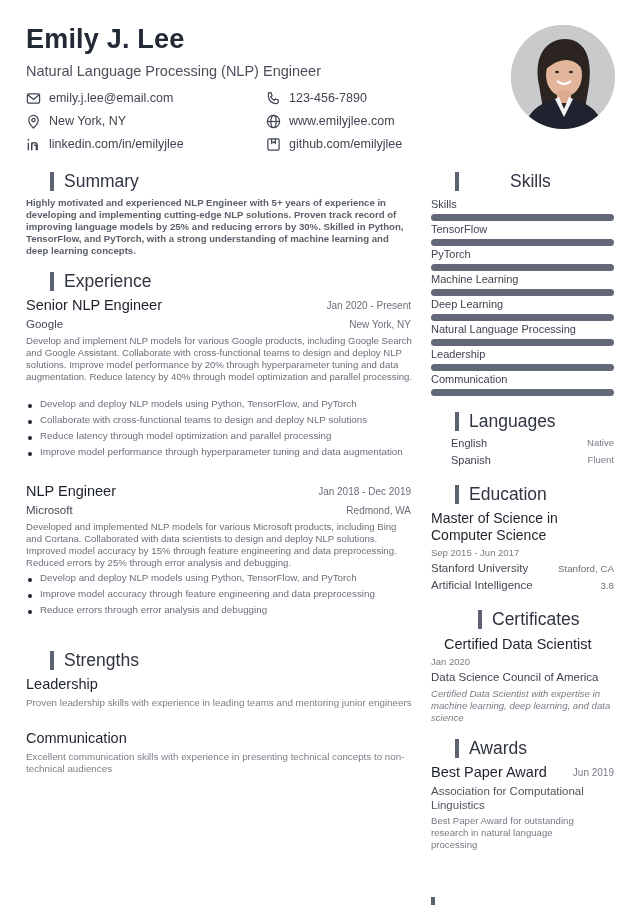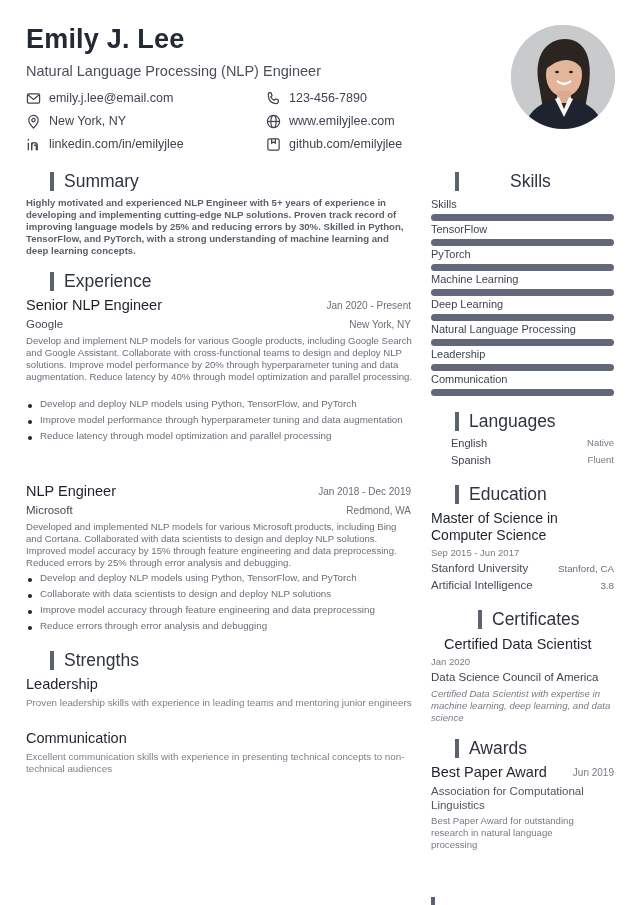--- a/index.html
+++ b/index.html
@@ -130,32 +130,32 @@
   <span>Experience</span>
 </div>
 
 <div class="job-title" style="left:26px; top:297px;">Senior NLP Engineer</div>
 <div class="job-date" style="left:260px; top:300px; width:151px;">Jan 2020 - Present</div>
 <div class="company" style="left:26px; top:318px;">Google</div>
 <div class="job-loc" style="left:260px; top:319px; width:151px;">New York, NY</div>
 <div class="para" style="left:26px; top:335px; width:388px; font-weight:400; color:#6a6f79;">Develop and implement NLP models for various Google products, including Google Search and Google Assistant. Collaborate with cross-functional teams to design and deploy NLP solutions. Improve model performance by 20% through hyperparameter tuning and data augmentation. Reduce latency by 40% through model optimization and parallel processing.</div>
 <ul class="bullets" style="left:26px; top:398px; width:385px;">
   <li>Develop and deploy NLP models using Python, TensorFlow, and PyTorch</li>
+  <li>Collaborate with cross-functional teams to design and deploy NLP solutions</li>
+  <li>Reduce latency through model optimization and parallel processing</li>
   <li>Improve model performance through hyperparameter tuning and data augmentation</li>
-  <li>Reduce latency through model optimization and parallel processing</li>
 </ul>
 
 <div class="job-title" style="left:26px; top:483px;">NLP Engineer</div>
 <div class="job-date" style="left:260px; top:486px; width:151px;">Jan 2018 - Dec 2019</div>
 <div class="company" style="left:26px; top:504px;">Microsoft</div>
 <div class="job-loc" style="left:260px; top:505px; width:151px;">Redmond, WA</div>
 <div class="para" style="left:26px; top:521px; width:388px; font-weight:400; color:#6a6f79;">Developed and implemented NLP models for various Microsoft products, including Bing and Cortana. Collaborated with data scientists to design and deploy NLP solutions. Improved model accuracy by 15% through feature engineering and data preprocessing. Reduced errors by 25% through error analysis and debugging.</div>
 <ul class="bullets" style="left:26px; top:572px; width:385px;">
   <li>Develop and deploy NLP models using Python, TensorFlow, and PyTorch</li>
-  <li>Collaborate with data scientists to design and deploy NLP solutions</li>
   <li>Improve model accuracy through feature engineering and data preprocessing</li>
   <li>Reduce errors through error analysis and debugging</li>
 </ul>
 
 <div class="section-title" style="left:26px; top:649px;">
   <span class="bar"></span>
   <span>Strengths</span>
 </div>
 <div class="strength-title" style="left:26px; top:676px;">Leadership</div>
 <div class="strength-desc" style="left:26px; top:697px; width:390px;">Proven leadership skills with experience in leading teams and mentoring junior engineers</div>

